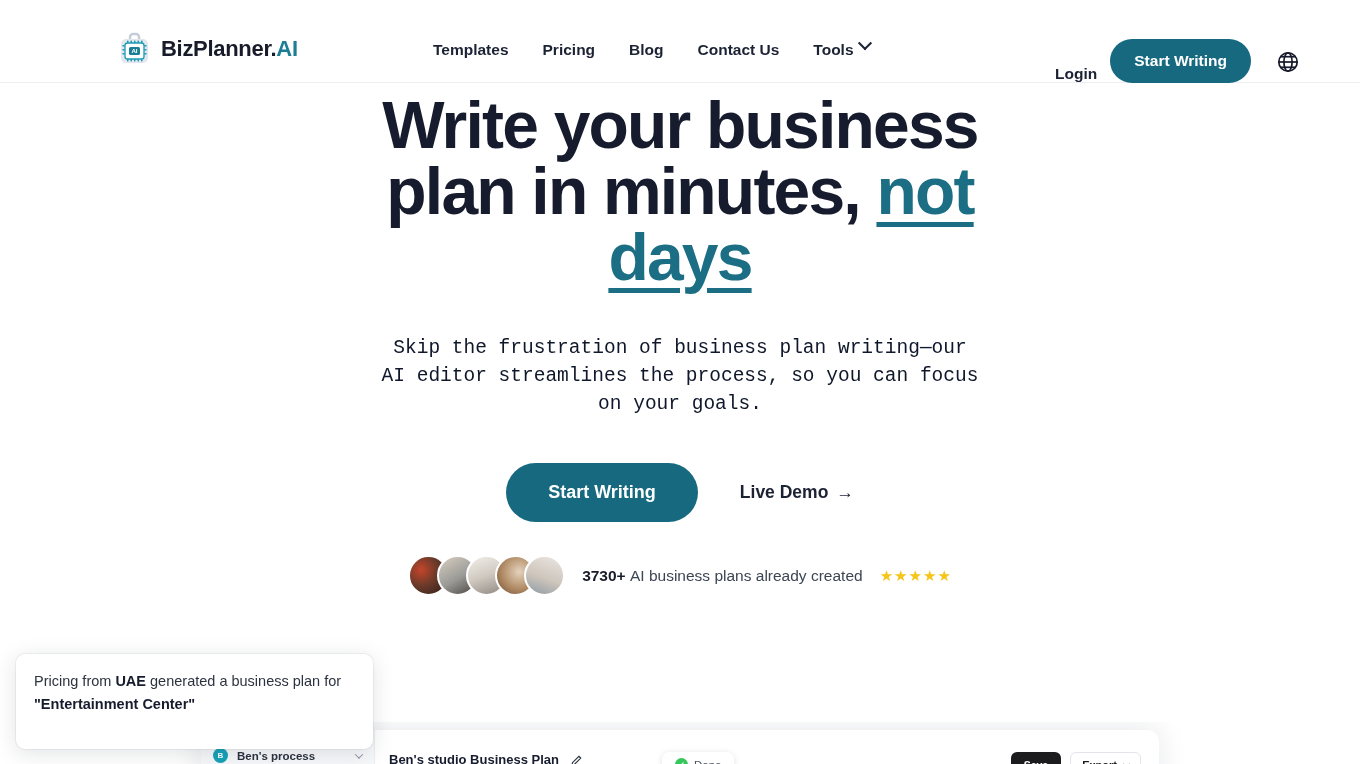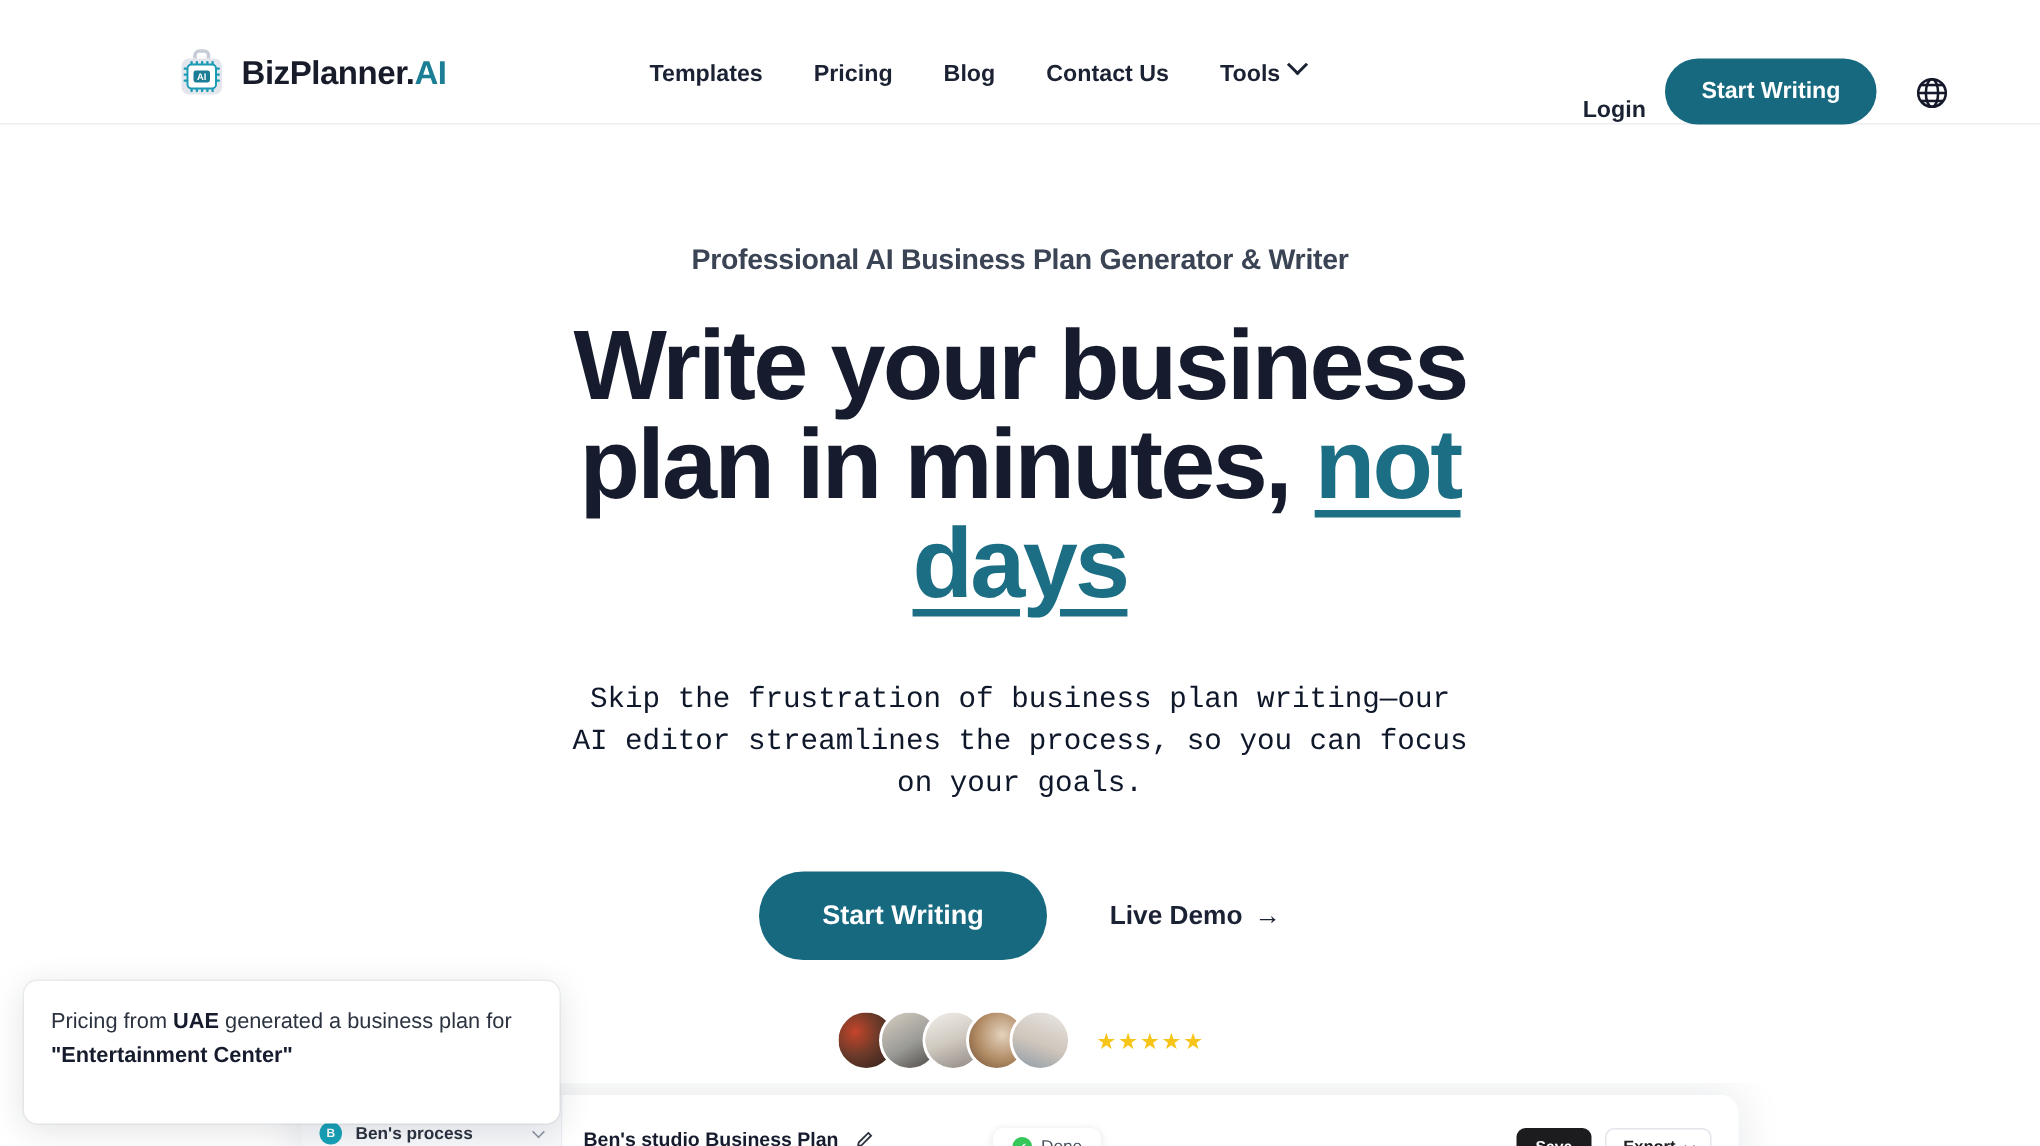--- a/index.html
+++ b/index.html
@@ -280,21 +280,20 @@
           <line x1="4.3" y1="6.7" x2="19.7" y2="6.7"></line>
           <line x1="4.3" y1="17.3" x2="19.7" y2="17.3"></line>
         </svg>
       </span>
     </button>
   </div>
 </div>
 
 <div class="hero">
 
-  <div class="eyebrow">Professional AI Business Plan Generator &amp; Writer</div>
 
   <h1 class="hero-title"><span>Write your business plan in minutes, </span><span class="accent">not days</span></h1>
 
   <p class="hero-sub">Skip the frustration of business plan writing—our AI editor streamlines the process, so you can focus on your goals.</p>
 
   <div class="cta-row">
     <button class="btn-primary">Start Writing</button>
     <button class="btn-ghost">
       <span>Live Demo</span>
       <span>→</span>
@@ -302,20 +301,21 @@
   </div>
 
   <div class="social">
     <div class="avatars">
       <div class="avatar" style="background:radial-gradient(circle at 30% 35%, #c4452a 0%, #6b3a2a 45%, #2a1d18 100%);"></div>
       <div class="avatar" style="background:linear-gradient(150deg, #d8cfc2 0%, #9a9a96 55%, #4a4540 100%);"></div>
       <div class="avatar" style="background:linear-gradient(160deg, #f2efe9 0%, #cfc9c0 50%, #8d8781 100%);"></div>
       <div class="avatar" style="background:radial-gradient(circle at 60% 40%, #e4d2bd 0%, #b08a63 55%, #6d4b33 100%);"></div>
       <div class="avatar" style="background:linear-gradient(200deg, #e9e6e2 0%, #cfc6bc 55%, #8e9aa5 100%);"></div>
     </div>
+    <div class="social-text"><b>3730+</b>&nbsp;<span>AI business plans already created</span></div>
     <div class="stars">★★★★★</div>
   </div>
 </div>
 
 <div class="preview-wrap">
   <div class="preview-card">
 
     <div class="prev-side">
       <div class="prev-workspace">
         <span class="ws-avatar">B</span>

